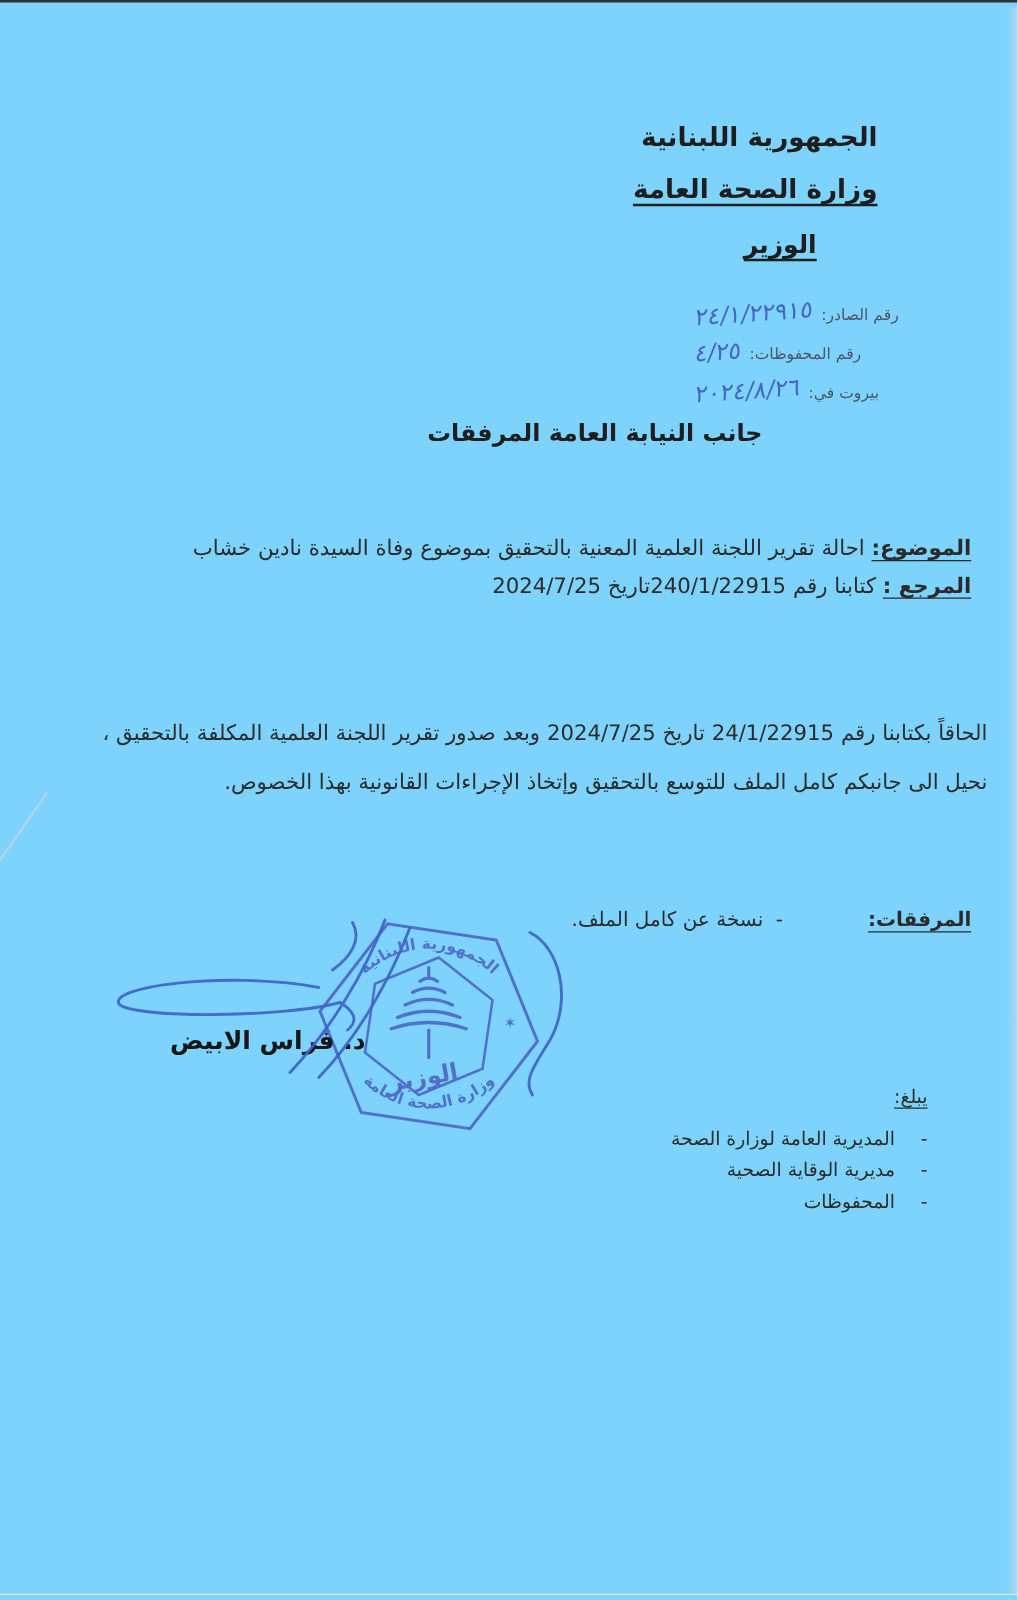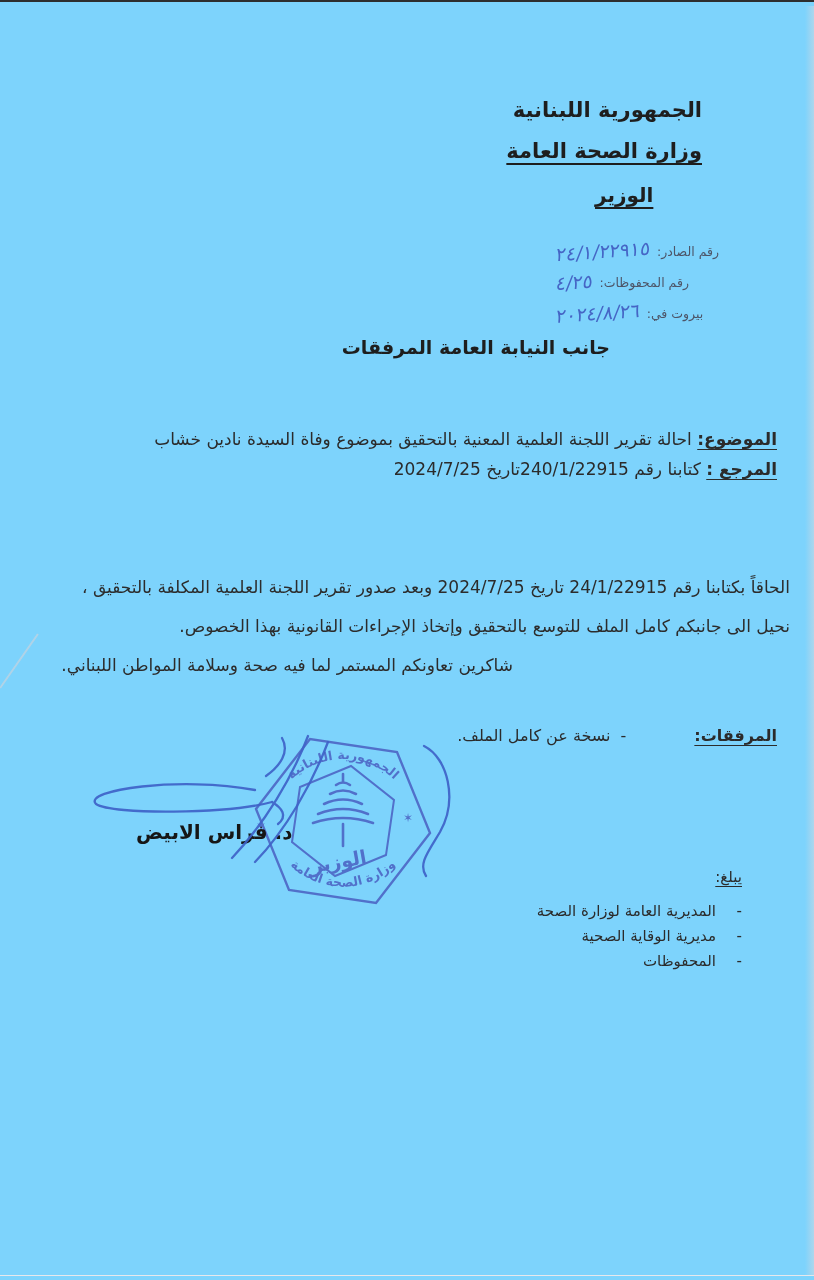--- a/index.html
+++ b/index.html
@@ -91,21 +91,20 @@
     <span class="inline-label">الموضوع:</span>
     <span>احالة تقرير اللجنة العلمية المعنية بالتحقيق بموضوع وفاة السيدة نادين خشاب</span>
   </div>
   <div class="reference-line">
     <span class="inline-label">المرجع :</span>
     <span>كتابنا رقم 240/1/22915تاريخ 2024/7/25</span>
   </div>
 
   <div class="body-line bl2">الحاقاً بكتابنا رقم 24/1/22915 تاريخ 2024/7/25 وبعد صدور تقرير اللجنة العلمية المكلفة بالتحقيق ،</div>
   <div class="body-line bl3">نحيل الى جانبكم كامل الملف للتوسع بالتحقيق وإتخاذ الإجراءات القانونية بهذا الخصوص.</div>
-  <div class="body-line bl4">شاكرين تعاونكم المستمر لما فيه صحة وسلامة المواطن اللبناني.</div>
 
   <div class="attachments">
     <span class="inline-label">المرفقات:</span>
     <span class="gap"></span>
     <span>-</span>
     <span>نسخة عن كامل الملف.</span>
   </div>
 
   <div class="sig-name">د. فراس الابيض</div>
 

